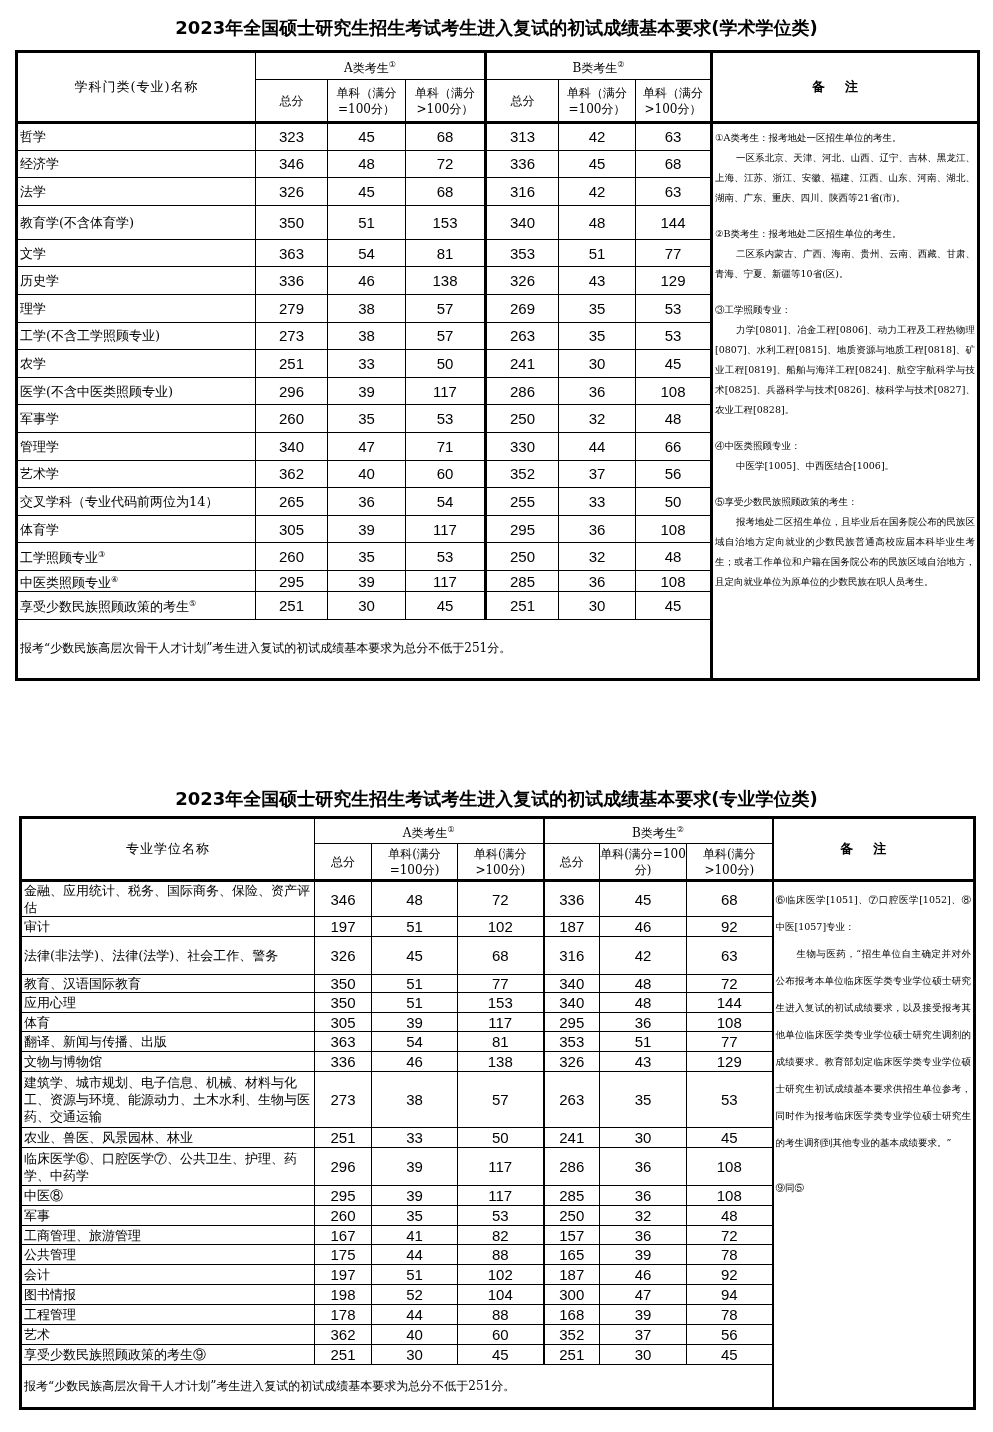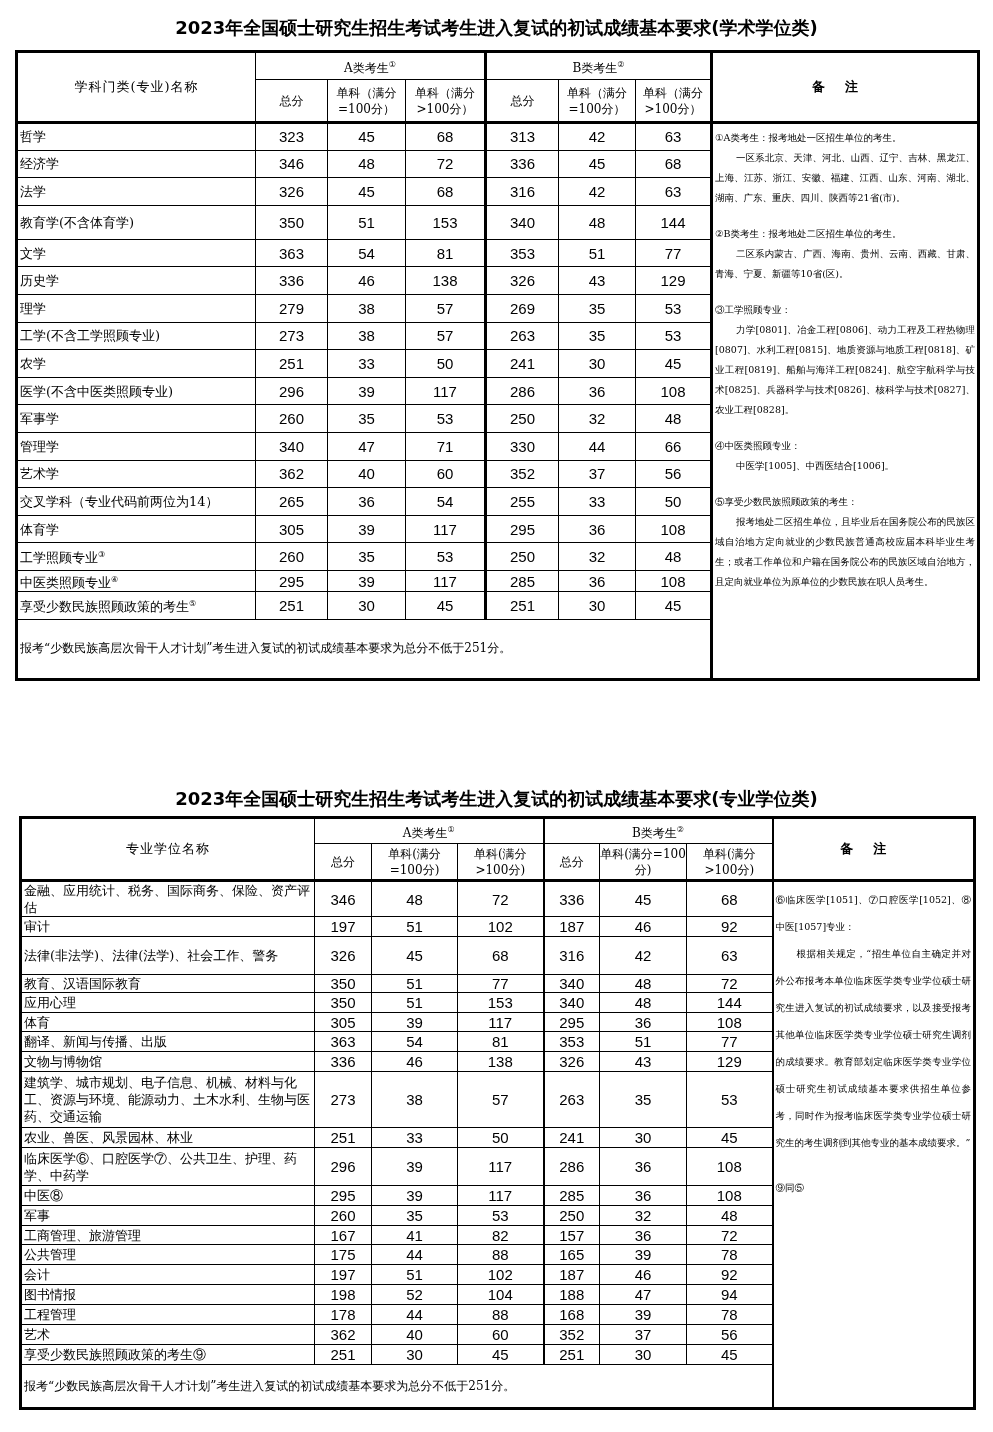--- a/index.html
+++ b/index.html
@@ -280,21 +280,21 @@
       <tr class="thick-top" style="height: 36px;">
         <td class="name">金融、应用统计、税务、国际商务、保险、资产评估</td>
         <td class="num">346</td>
         <td class="num">48</td>
         <td class="num" style="border-right:2px solid #000">72</td>
         <td class="num">336</td>
         <td class="num">45</td>
         <td class="num">68</td>
         <td class="remarks" style="border-left:2px solid #000" rowspan="21">
           <div>⑥临床医学[1051]、⑦口腔医学[1052]、⑧中医[1057]专业：</div>
-          <div class="indent">根据相关规定，“招生单位自主确定并对外公布报考本单位临床医学类专业学位硕士研究生进入复试的初试成绩要求，以及接受报考其他单位临床医学类专业学位硕士研究生调剂的成绩要求。教育部划定临床医学类专业学位硕士研究生初试成绩基本要求供招生单位参考，同时作为报考临床医学类专业学位硕士研究生的考生调剂到其他专业的基本成绩要求。”</div>
+          <div class="indent">生物与医药，“招生单位自主确定并对外公布报考本单位临床医学类专业学位硕士研究生进入复试的初试成绩要求，以及接受报考其他单位临床医学类专业学位硕士研究生调剂的成绩要求。教育部划定临床医学类专业学位硕士研究生初试成绩基本要求供招生单位参考，同时作为报考临床医学类专业学位硕士研究生的考生调剂到其他专业的基本成绩要求。”</div>
           <div style="margin-top: 18px;">⑨同⑤</div>
         </td>
       </tr>
       <tr style="height: 20px;">
         <td class="name">审计</td>
         <td class="num">197</td>
         <td class="num">51</td>
         <td class="num" style="border-right:2px solid #000">102</td>
         <td class="num">187</td>
         <td class="num">46</td>
@@ -424,21 +424,21 @@
         <td class="num" style="border-right:2px solid #000">102</td>
         <td class="num">187</td>
         <td class="num">46</td>
         <td class="num">92</td>
       </tr>
       <tr style="height: 20px;">
         <td class="name">图书情报</td>
         <td class="num">198</td>
         <td class="num">52</td>
         <td class="num" style="border-right:2px solid #000">104</td>
-        <td class="num">188</td>
+        <td class="num">300</td>
         <td class="num">47</td>
         <td class="num">94</td>
       </tr>
       <tr style="height: 20px;">
         <td class="name">工程管理</td>
         <td class="num">178</td>
         <td class="num">44</td>
         <td class="num" style="border-right:2px solid #000">88</td>
         <td class="num">168</td>
         <td class="num">39</td>

